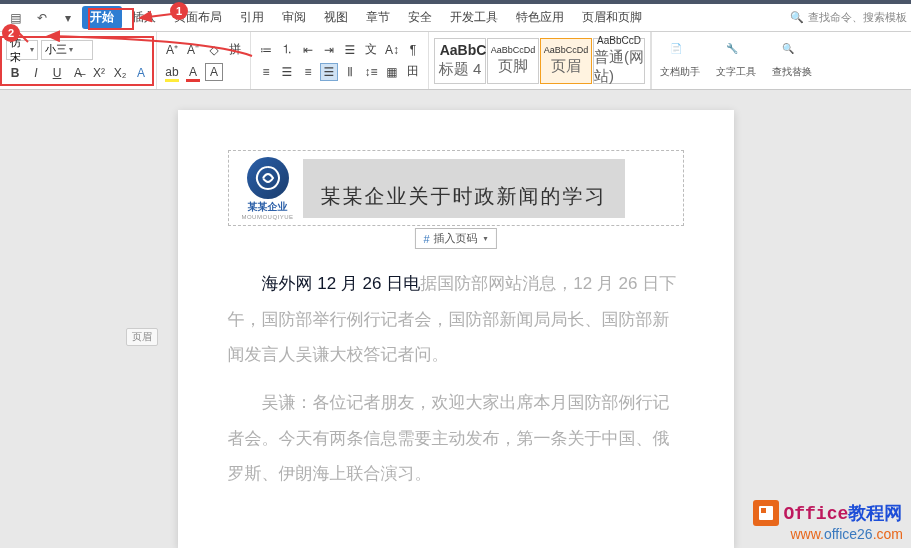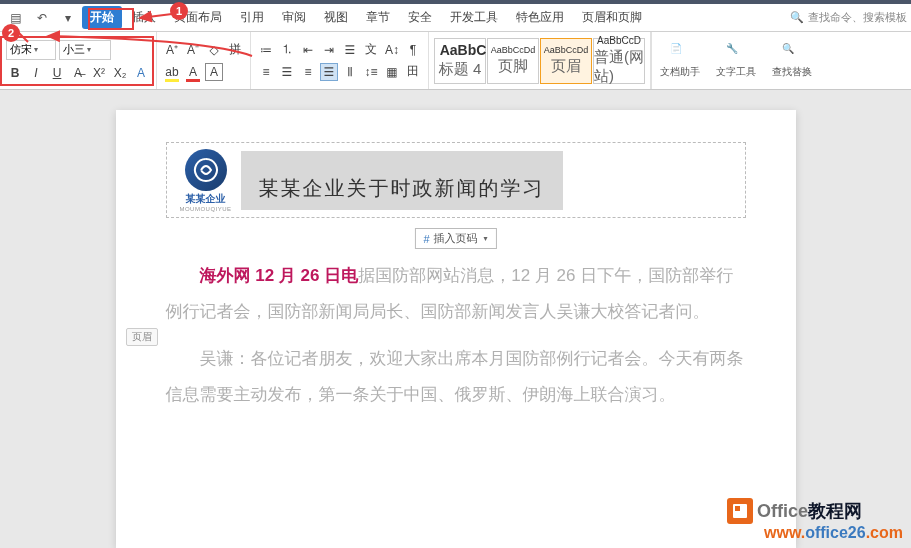--- a/index.html
+++ b/index.html
@@ -12,64 +12,64 @@
     .menu-icon-btn { width: 24px; height: 22px; display: flex; align-items: center; justify-content: center; color: #555; }
     .menu-btn { padding: 3px 8px; color: #444; cursor: pointer; }
     .menu-btn.active { background: #2d7dd2; color: #fff; border-radius: 3px; font-weight: bold; }
     .menu-search { margin-left: auto; display: flex; align-items: center; gap: 4px; color: #888; font-size: 11px; }
     
     .ribbon { height: 58px; background: #fff; display: flex; align-items: stretch; border-bottom: 1px solid #c8c8c8; }
     .ribbon-group { display: flex; flex-direction: column; justify-content: center; padding: 2px 6px; border-right: 1px solid #e0e0e0; }
     .ribbon-row { display: flex; align-items: center; gap: 3px; }
     
     .font-box { display: flex; align-items: center; border: 1px solid #ccc; height: 20px; font-size: 11px; padding: 0 3px; background: #fff; }
-    .font-name { width: 50px; }
+    .font-name { width: 32px; }
     .font-size { width: 52px; }
     .drop-arrow { font-size: 8px; color: #666; margin-left: 2px; }
     
     .btn-icon { width: 18px; height: 18px; display: flex; align-items: center; justify-content: center; font-size: 12px; color: #444; cursor: pointer; }
     .btn-icon.active { background: #d0e3f5; border: 1px solid #7aa8d4; }
     
     .style-gallery { display: flex; gap: 1px; padding: 2px; }
     .style-item { width: 52px; height: 46px; border: 1px solid #ccc; display: flex; flex-direction: column; align-items: center; justify-content: center; font-size: 9px; background: #fff; }
     .style-item.sel { border: 1px solid #f4a020; background: #fff3e0; }
     .style-preview { font-size: 11px; color: #333; margin-bottom: 2px; }
     .style-name { font-size: 15px; color: #666; }
     
     .big-tool { display: flex; flex-direction: column; align-items: center; justify-content: center; padding: 2px 8px; font-size: 10px; color: #555; gap: 2px; }
     .big-tool svg, .big-tool .tool-ico { width: 20px; height: 20px; }
     
     .red-box { position: absolute; border: 2px solid #e53e3e; pointer-events: none; z-index: 50; }
     .badge { position: absolute; width: 18px; height: 18px; background: #e53e3e; color: #fff; border-radius: 50%; display: flex; align-items: center; justify-content: center; font-size: 11px; font-weight: bold; z-index: 55; }
     .arrow-line { position: absolute; z-index: 52; pointer-events: none; }
     
     .page-area { position: absolute; top: 90px; left: 0; right: 0; bottom: 0; background: #e8e8e8; display: flex; justify-content: center; overflow: hidden; }
-    .page { width: 680px; background: #fff; margin-top: 20px; box-shadow: 0 2px 8px rgba(0,0,0,0.15); position: relative; padding: 32px 50px 20px 50px; }
+    .page { width: 556px; background: #fff; margin-top: 20px; box-shadow: 0 2px 8px rgba(0,0,0,0.15); position: relative; padding: 40px 50px 20px 50px; }
     
     .header-zone { border: 1px dashed #bbb; height: 76px; display: flex; align-items: center; position: relative; margin-bottom: 6px; }
     .header-logo { width: 70px; display: flex; flex-direction: column; align-items: center; margin-left: 4px; }
     .logo-circle { width: 42px; height: 42px; border-radius: 50%; background: linear-gradient(135deg, #2b5fa8, #1a3d6e); display: flex; align-items: center; justify-content: center; }
     .logo-text { font-size: 10px; color: #2b5fa8; font-weight: bold; margin-top: 1px; }
     .logo-sub { font-size: 6px; color: #999; letter-spacing: 0.5px; }
     .header-title { background: #d8d8d8; font-size: 20px; color: #333; padding: 24px 18px 8px 18px; font-family: "FangSong", serif; letter-spacing: 2px; }
     
     .header-tag { position: absolute; left: -2px; top: 238px; font-size: 10px; color: #888; border: 1px solid #ccc; border-radius: 2px; padding: 1px 5px; background: #f8f8f8; z-index: 5; }
     .insert-pagenum { position: absolute; left: 50%; transform: translateX(-50%); top: 118px; border: 1px solid #bbb; padding: 2px 8px; font-size: 11px; color: #555; background: #fff; display: flex; align-items: center; gap: 4px; }
     
     .body-text { color: #b0b0b0; font-size: 17px; line-height: 2.1; font-family: "SimSun", serif; margin-top: 40px; }
     .body-text p { text-indent: 2em; margin-bottom: 12px; }
-    .body-text .bold-inline { color: #be185d; font-weight: bold; }
+    .body-text .bold-inline { color: #0f172a; font-weight: normal; }
     
     .watermark { position: absolute; right: 8px; bottom: 6px; display: flex; flex-direction: column; align-items: flex-start; z-index: 60; }
     .wm-top { display: flex; align-items: center; gap: 4px; }
     .wm-logo { width: 26px; height: 26px; background: #e8671b; display: flex; align-items: center; justify-content: center; border-radius: 3px; }
     .wm-title { font-size: 18px; font-weight: bold; }
-    .wm-title .o1 { color: #737373; }
-    .wm-title .o2 { color: #0f172a; }
-    .wm-url { font-size: 16px; font-weight: bold; margin-left: 37px; }
+    .wm-title .o1 { color: #be185d; font-family: Liberation Mono, monospace; }
+    .wm-title .o2 { color: #1d4ed8; }
+    .wm-url { font-size: 14px; font-weight: normal; margin-left: 37px; }
     .wm-url .u1 { color: #e8671b; }
     .wm-url .u2 { color: #3b7abf; }
     
     .color-under { display: inline-block; width: 14px; height: 3px; }
   </style>
 </head>
 <body>
 
 <div class="titlebar"></div>
 

